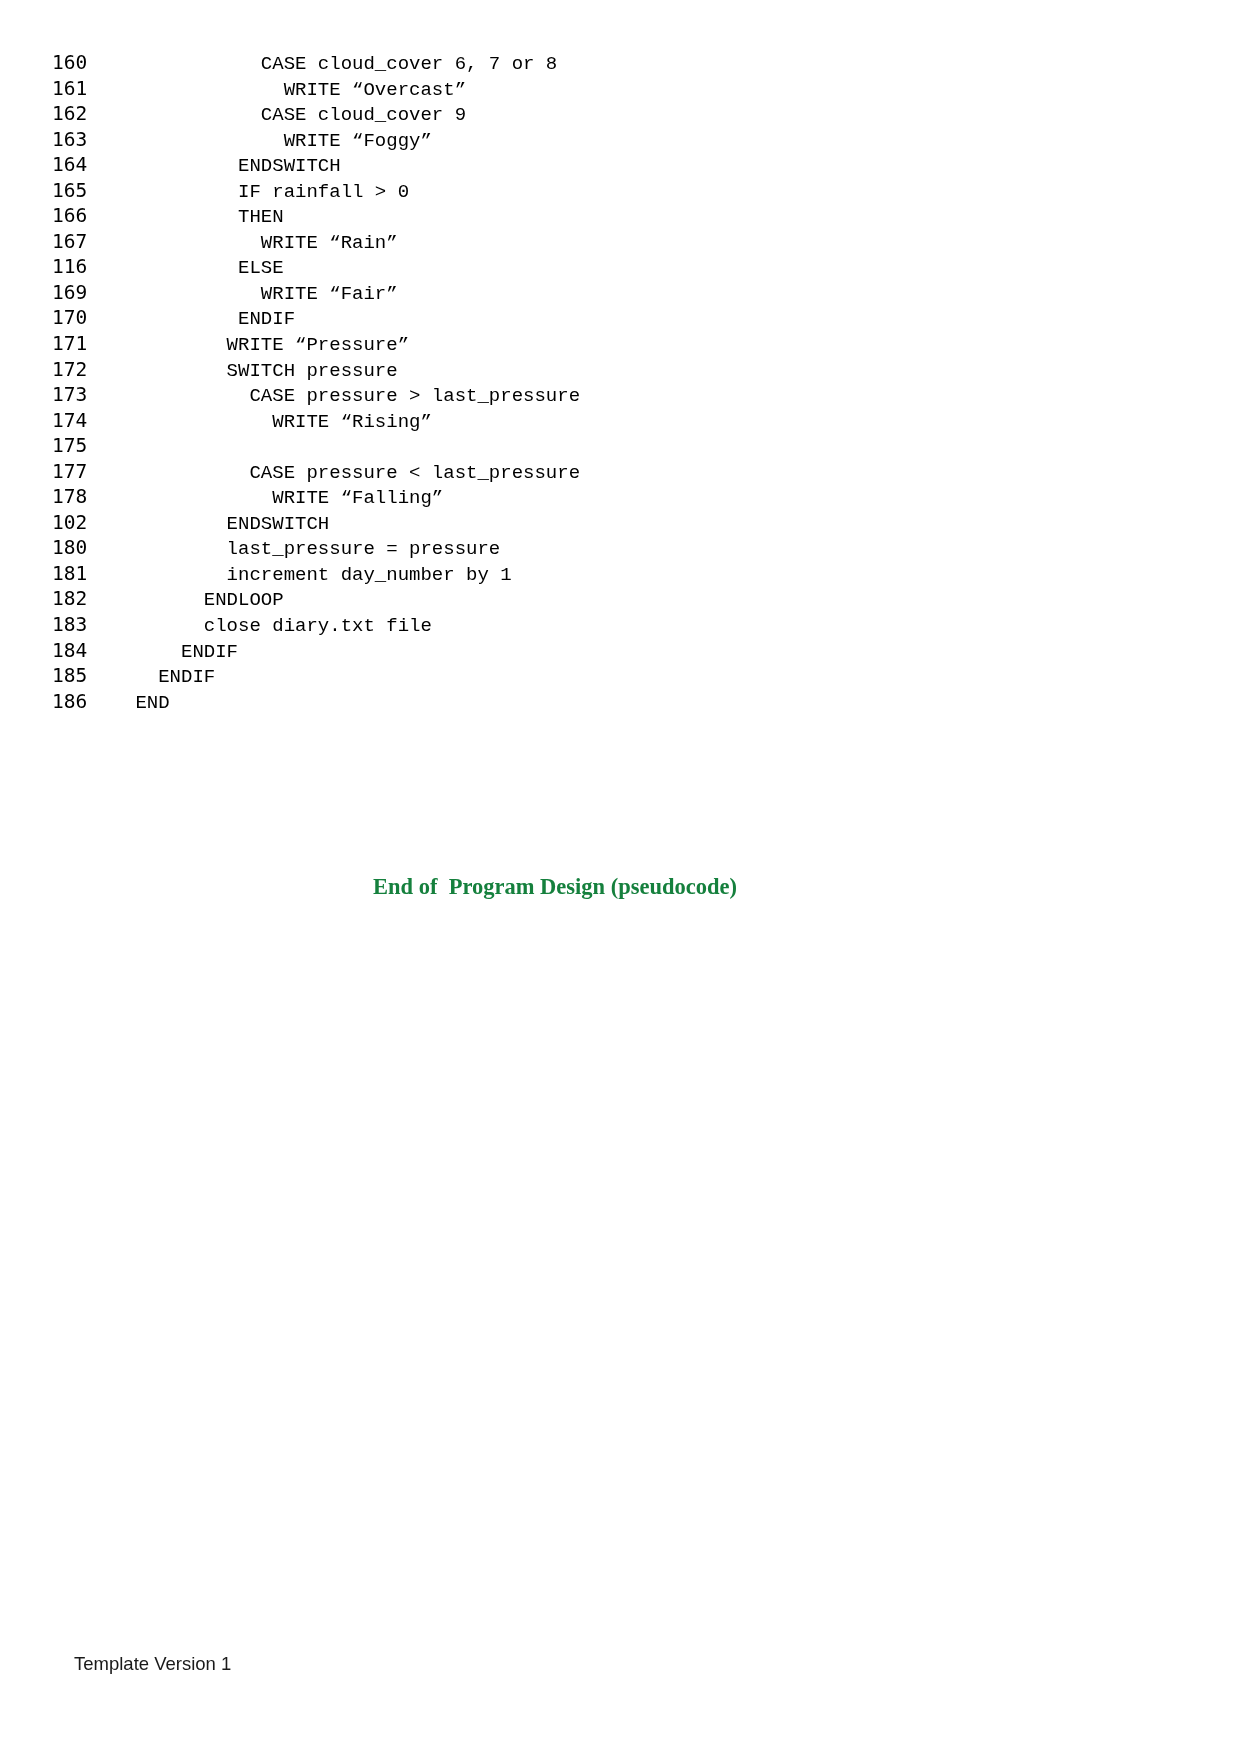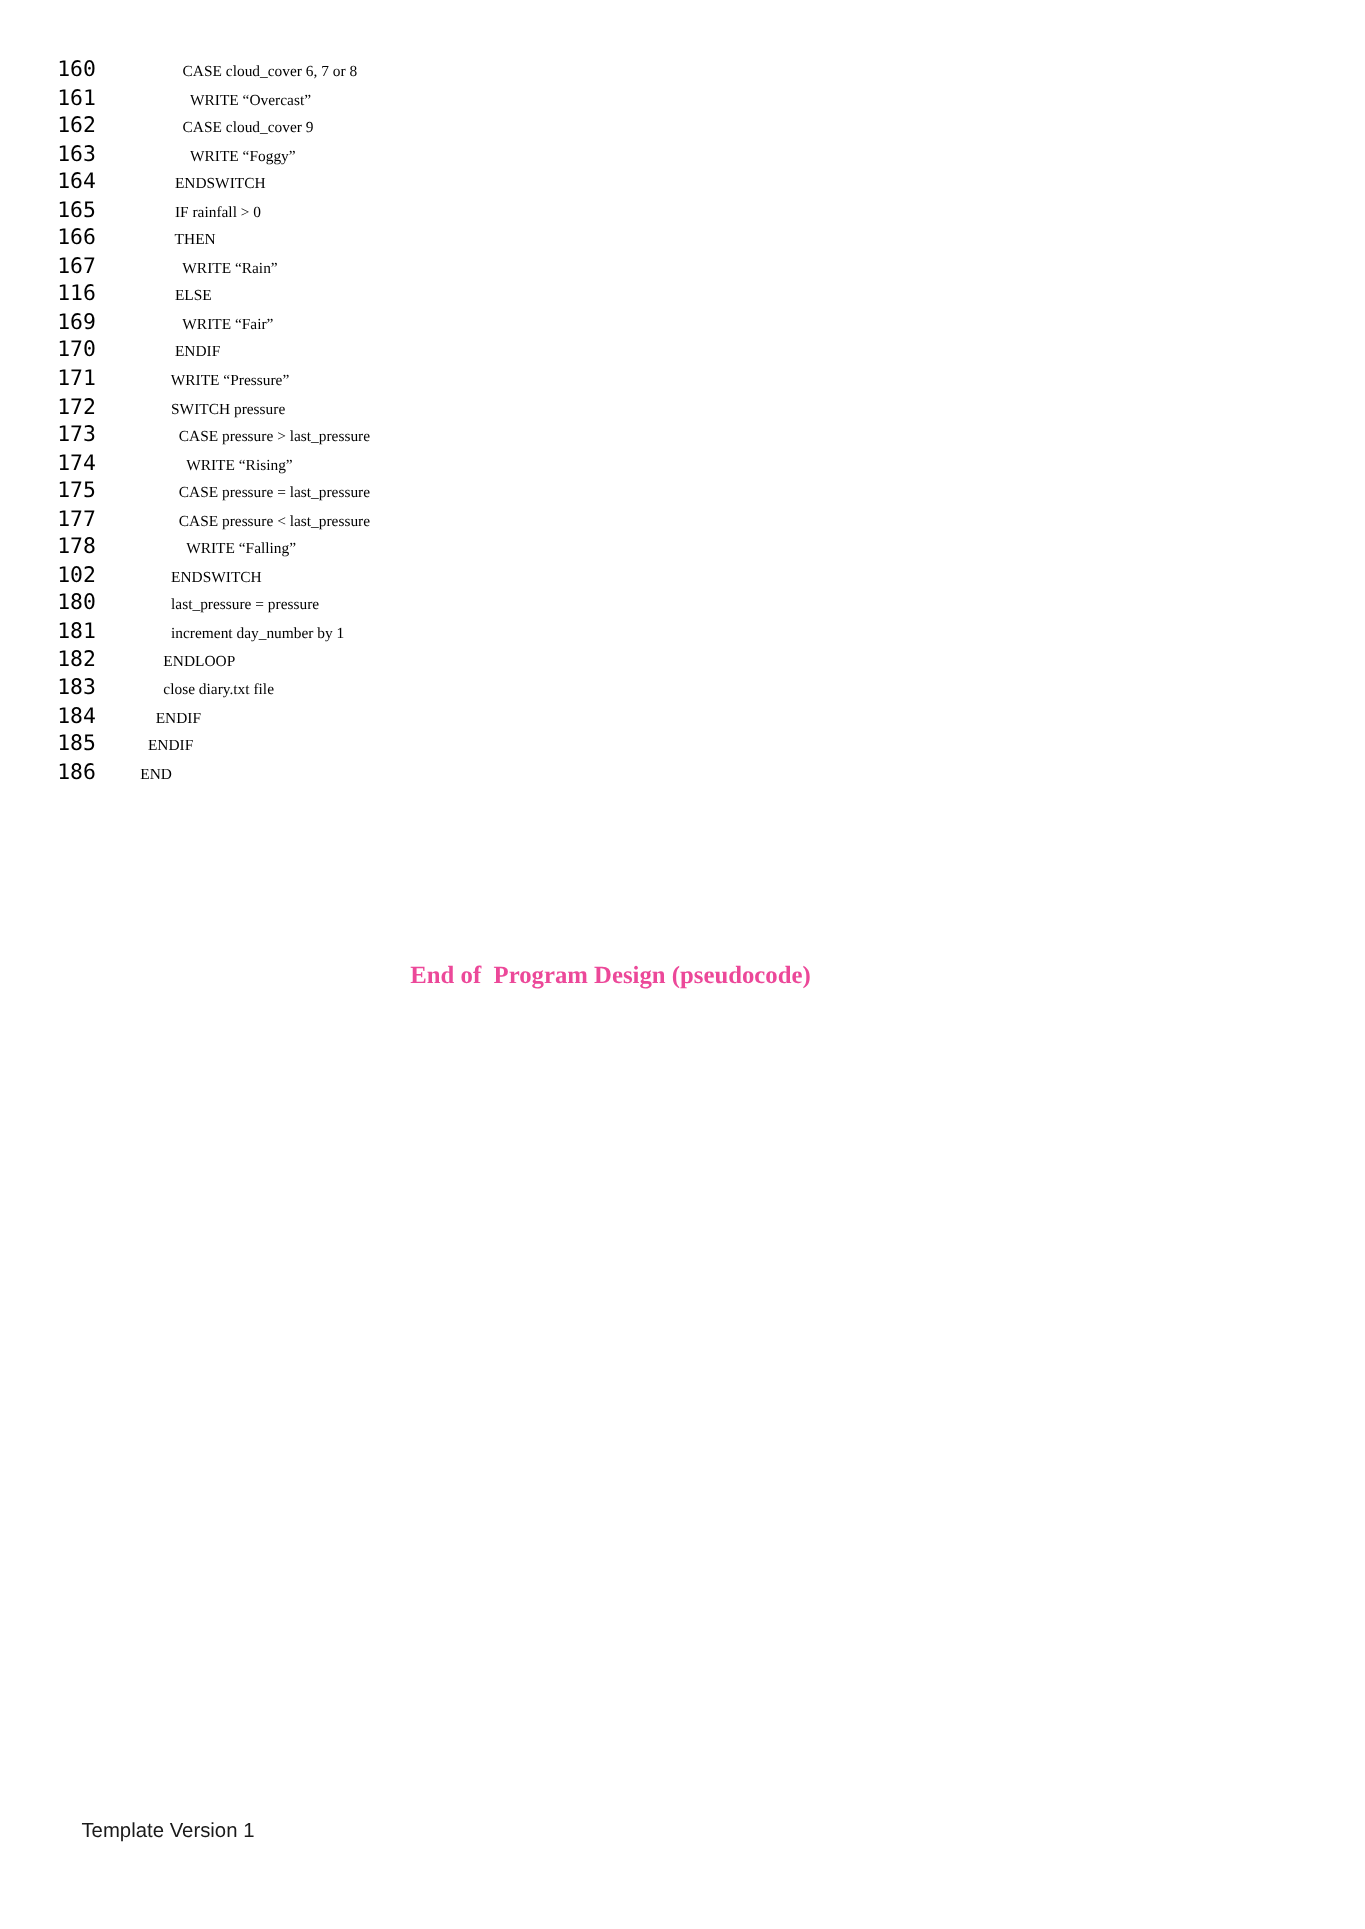--- a/index.html
+++ b/index.html
@@ -49,35 +49,35 @@
     width: 72px;
     flex: 0 0 72px;
     text-align: left;
     font-family: "DejaVu Sans Mono", "Liberation Mono", monospace;
     font-size: 19.5px;
   }
 
   .line-code {
     display: inline-block;
     white-space: pre;
-    font-family: Liberation Serif, serif;
-    font-size: 14px;
+    font-family: Liberation Mono, monospace;
+    font-size: 19px;
   }
 
   
   #end-heading {
     position: absolute;
     left: 0;
     top: 874px;
     width: 1110px;
     text-align: center;
     font-family: "Liberation Serif", "DejaVu Serif", serif;
     font-weight: bold;
     font-size: 22.5px;
-    color: #ec4899;
+    color: #15803d;
     white-space: pre;
   }
 
   
   #footer {
     position: absolute;
     left: 52px;
     top: 1653px;
     font-family: "Liberation Sans", "DejaVu Sans", sans-serif;
     font-size: 18.5px;
@@ -100,21 +100,21 @@
       <div class="code-line"><span class="line-number">165</span><span class="line-code">          IF rainfall &gt; 0</span></div>
       <div class="code-line"><span class="line-number">166</span><span class="line-code">          THEN</span></div>
       <div class="code-line"><span class="line-number">167</span><span class="line-code">            WRITE “Rain”</span></div>
       <div class="code-line"><span class="line-number">116</span><span class="line-code">          ELSE</span></div>
       <div class="code-line"><span class="line-number">169</span><span class="line-code">            WRITE “Fair”</span></div>
       <div class="code-line"><span class="line-number">170</span><span class="line-code">          ENDIF</span></div>
       <div class="code-line"><span class="line-number">171</span><span class="line-code">         WRITE “Pressure”</span></div>
       <div class="code-line"><span class="line-number">172</span><span class="line-code">         SWITCH pressure</span></div>
       <div class="code-line"><span class="line-number">173</span><span class="line-code">           CASE pressure &gt; last_pressure</span></div>
       <div class="code-line"><span class="line-number">174</span><span class="line-code">             WRITE “Rising”</span></div>
-      <div class="code-line"><span class="line-number">175</span><span class="line-code">           CASE pressure = last_pressure</span></div>
+      <div class="code-line"><span class="line-number">175</span></div>
       <div class="code-line"><span class="line-number">177</span><span class="line-code">           CASE pressure &lt; last_pressure</span></div>
       <div class="code-line"><span class="line-number">178</span><span class="line-code">             WRITE “Falling”</span></div>
       <div class="code-line"><span class="line-number">102</span><span class="line-code">         ENDSWITCH</span></div>
       <div class="code-line"><span class="line-number">180</span><span class="line-code">         last_pressure = pressure</span></div>
       <div class="code-line"><span class="line-number">181</span><span class="line-code">         increment day_number by 1</span></div>
       <div class="code-line"><span class="line-number">182</span><span class="line-code">       ENDLOOP</span></div>
       <div class="code-line"><span class="line-number">183</span><span class="line-code">       close diary.txt file</span></div>
       <div class="code-line"><span class="line-number">184</span><span class="line-code">     ENDIF</span></div>
       <div class="code-line"><span class="line-number">185</span><span class="line-code">   ENDIF</span></div>
       <div class="code-line"><span class="line-number">186</span><span class="line-code"> END</span></div>

